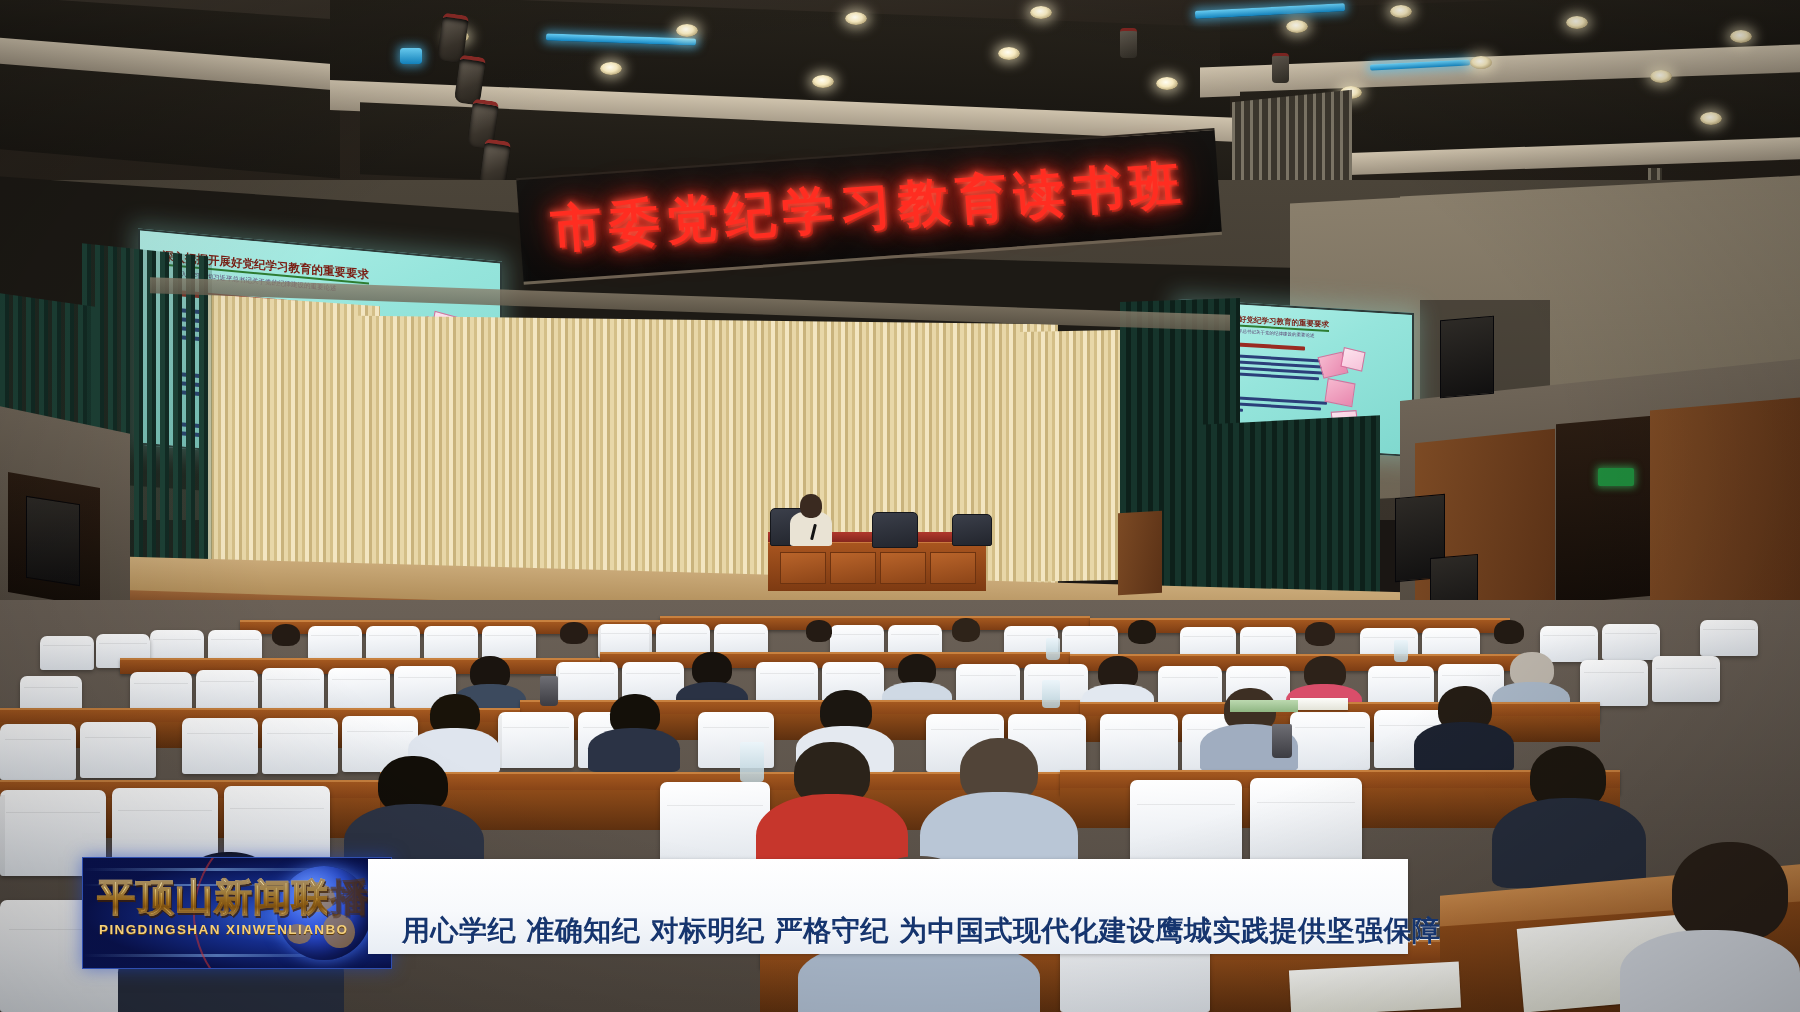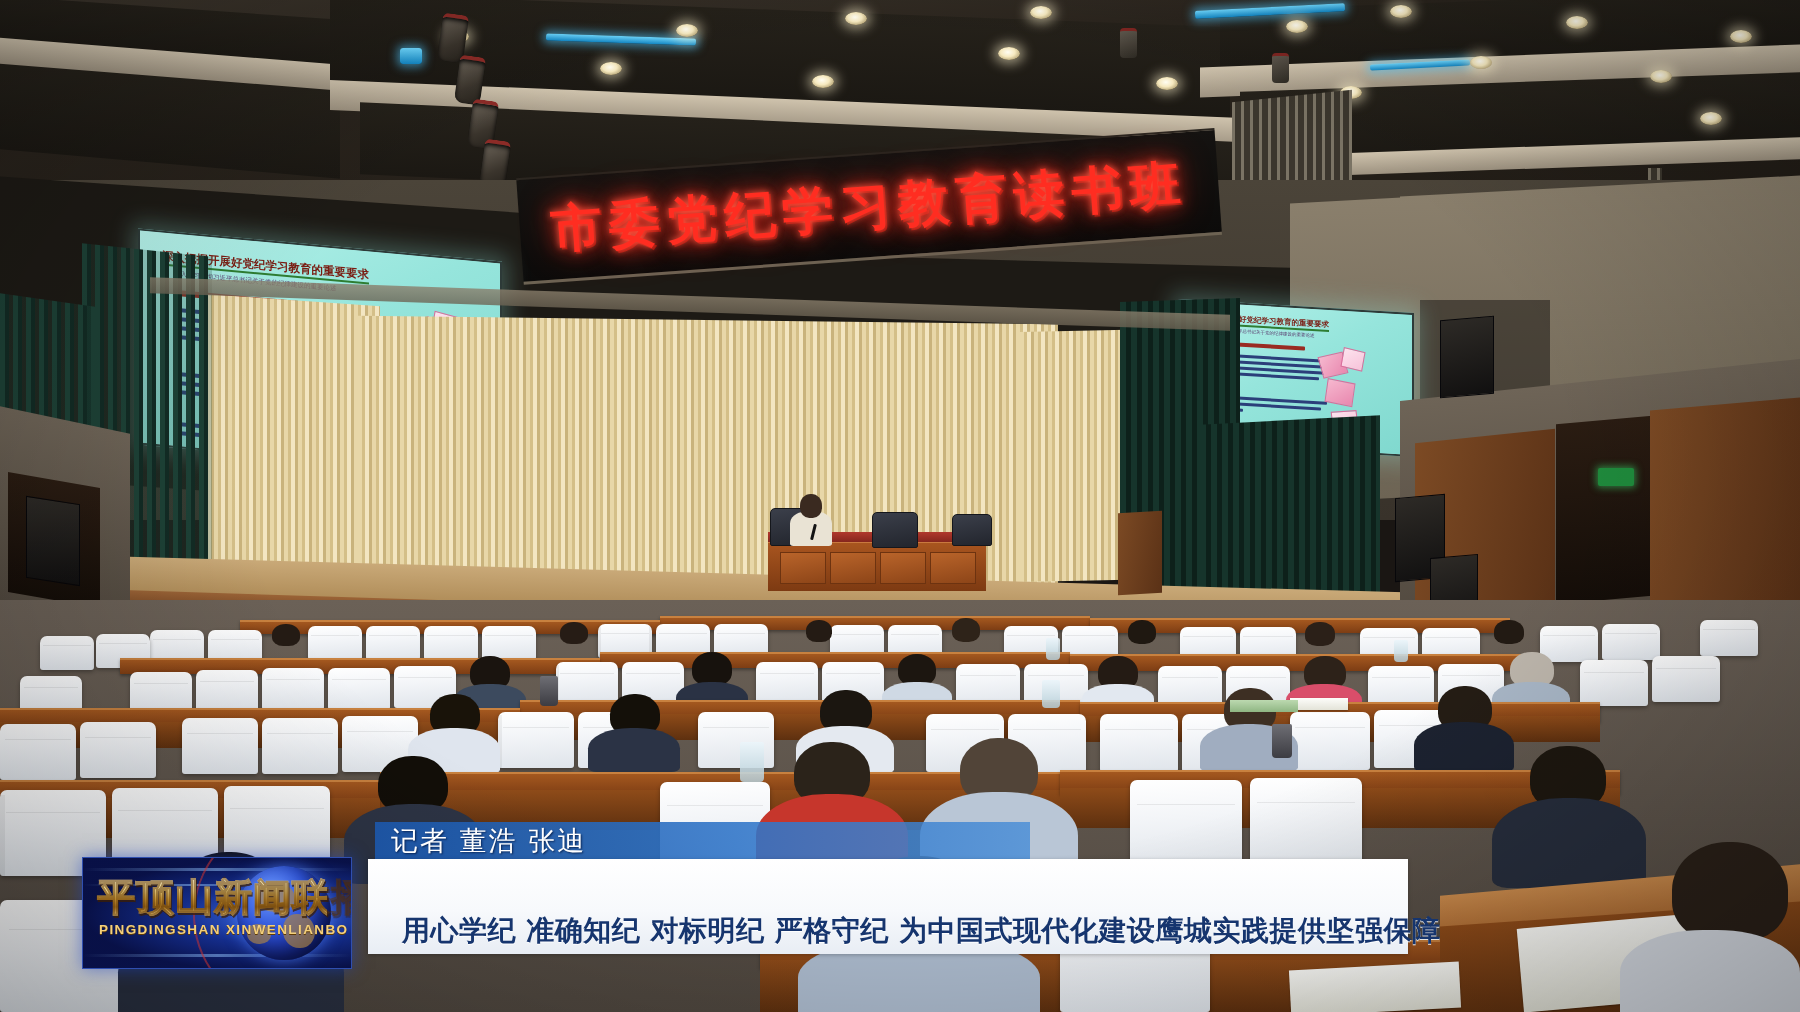--- a/index.html
+++ b/index.html
@@ -114,21 +114,21 @@
     box-shadow:0 0 7px 2px rgba(60,220,110,.5);}
   .spkr{position:absolute;background:linear-gradient(170deg,#2d2a26,#111010);
     border:1px solid #07070a;}
 
   
   #lower-third{position:absolute;left:0;bottom:0;width:1800px;height:190px;}
   #logo-box{position:absolute;left:82px;bottom:43px;width:268px;height:110px;
     background:
       radial-gradient(ellipse at 72% 52%,rgba(60,110,235,.95) 0%,rgba(20,45,140,.9) 36%,rgba(8,16,70,.96) 70%),
       linear-gradient(125deg,#0b1547 0%,#121f63 30%,#1b2d86 60%,#0a1240 100%);
-    border:1px solid #2f4fb0;box-shadow:0 0 16px rgba(30,70,200,.55);overflow:hidden;}
+    border:1px solid #2f4fb0;box-shadow:0 0 16px rgba(30,70,200,.55);overflow:hidden;padding-left:40px;}
   #logo-box .globe{position:absolute;right:20px;top:8px;width:94px;height:94px;border-radius:50%;
     background:radial-gradient(circle at 36% 30%,#6f9cff 0%,#2e53d8 40%,#15278f 72%,#0a1254 100%);
     box-shadow:0 0 16px rgba(80,130,255,.7),inset -8px -8px 20px rgba(0,0,0,.5);}
   #logo-box .cont{position:absolute;border-radius:44% 56% 48% 52%;background:rgba(170,130,70,.68);}
   #logo-box .swoosh{position:absolute;border-radius:50%;border:2px solid rgba(210,60,60,.62);}
   #logo-box .streak{position:absolute;background:linear-gradient(90deg,rgba(120,175,255,0),rgba(150,200,255,.5),rgba(120,175,255,0));}
   #logo-cn{position:absolute;left:14px;top:20px;width:230px;font-size:38px;font-weight:bold;
     letter-spacing:1px;line-height:1;white-space:nowrap;
     background:linear-gradient(180deg,#fff8d6 0%,#f6dd8a 34%,#d9a63c 56%,#a9731c 76%,#f0d487 100%);
     -webkit-background-clip:text;background-clip:text;color:transparent;
@@ -662,22 +662,19 @@
       <div class="swoosh" style="left:110px;top:-40px;width:190px;height:190px;border-color:transparent transparent rgba(200,50,50,.55) rgba(200,50,50,.55);transform:rotate(20deg);"></div>
       <div class="globe">
         <div class="cont" style="left:18px;top:16px;width:40px;height:30px;"></div>
         <div class="cont" style="left:46px;top:48px;width:32px;height:34px;"></div>
         <div class="cont" style="left:10px;top:58px;width:24px;height:20px;"></div>
       </div>
       <div id="logo-cn">平顶山新闻联播</div>
       <div id="logo-en">PINGDINGSHAN XINWENLIANBO</div>
     </div>
 
-    <div id="reporter-bar">
-      <span class="t">记者  董浩  张迪</span>
-    </div>
 
     <div id="headline-plate"></div>
     <div class="hl" id="headline2">用心学纪  准确知纪  对标明纪  严格守纪  为中国式现代化建设鹰城实践提供坚强保障</div>
 
   </div>
 
 </div>
 
 </body></html>

